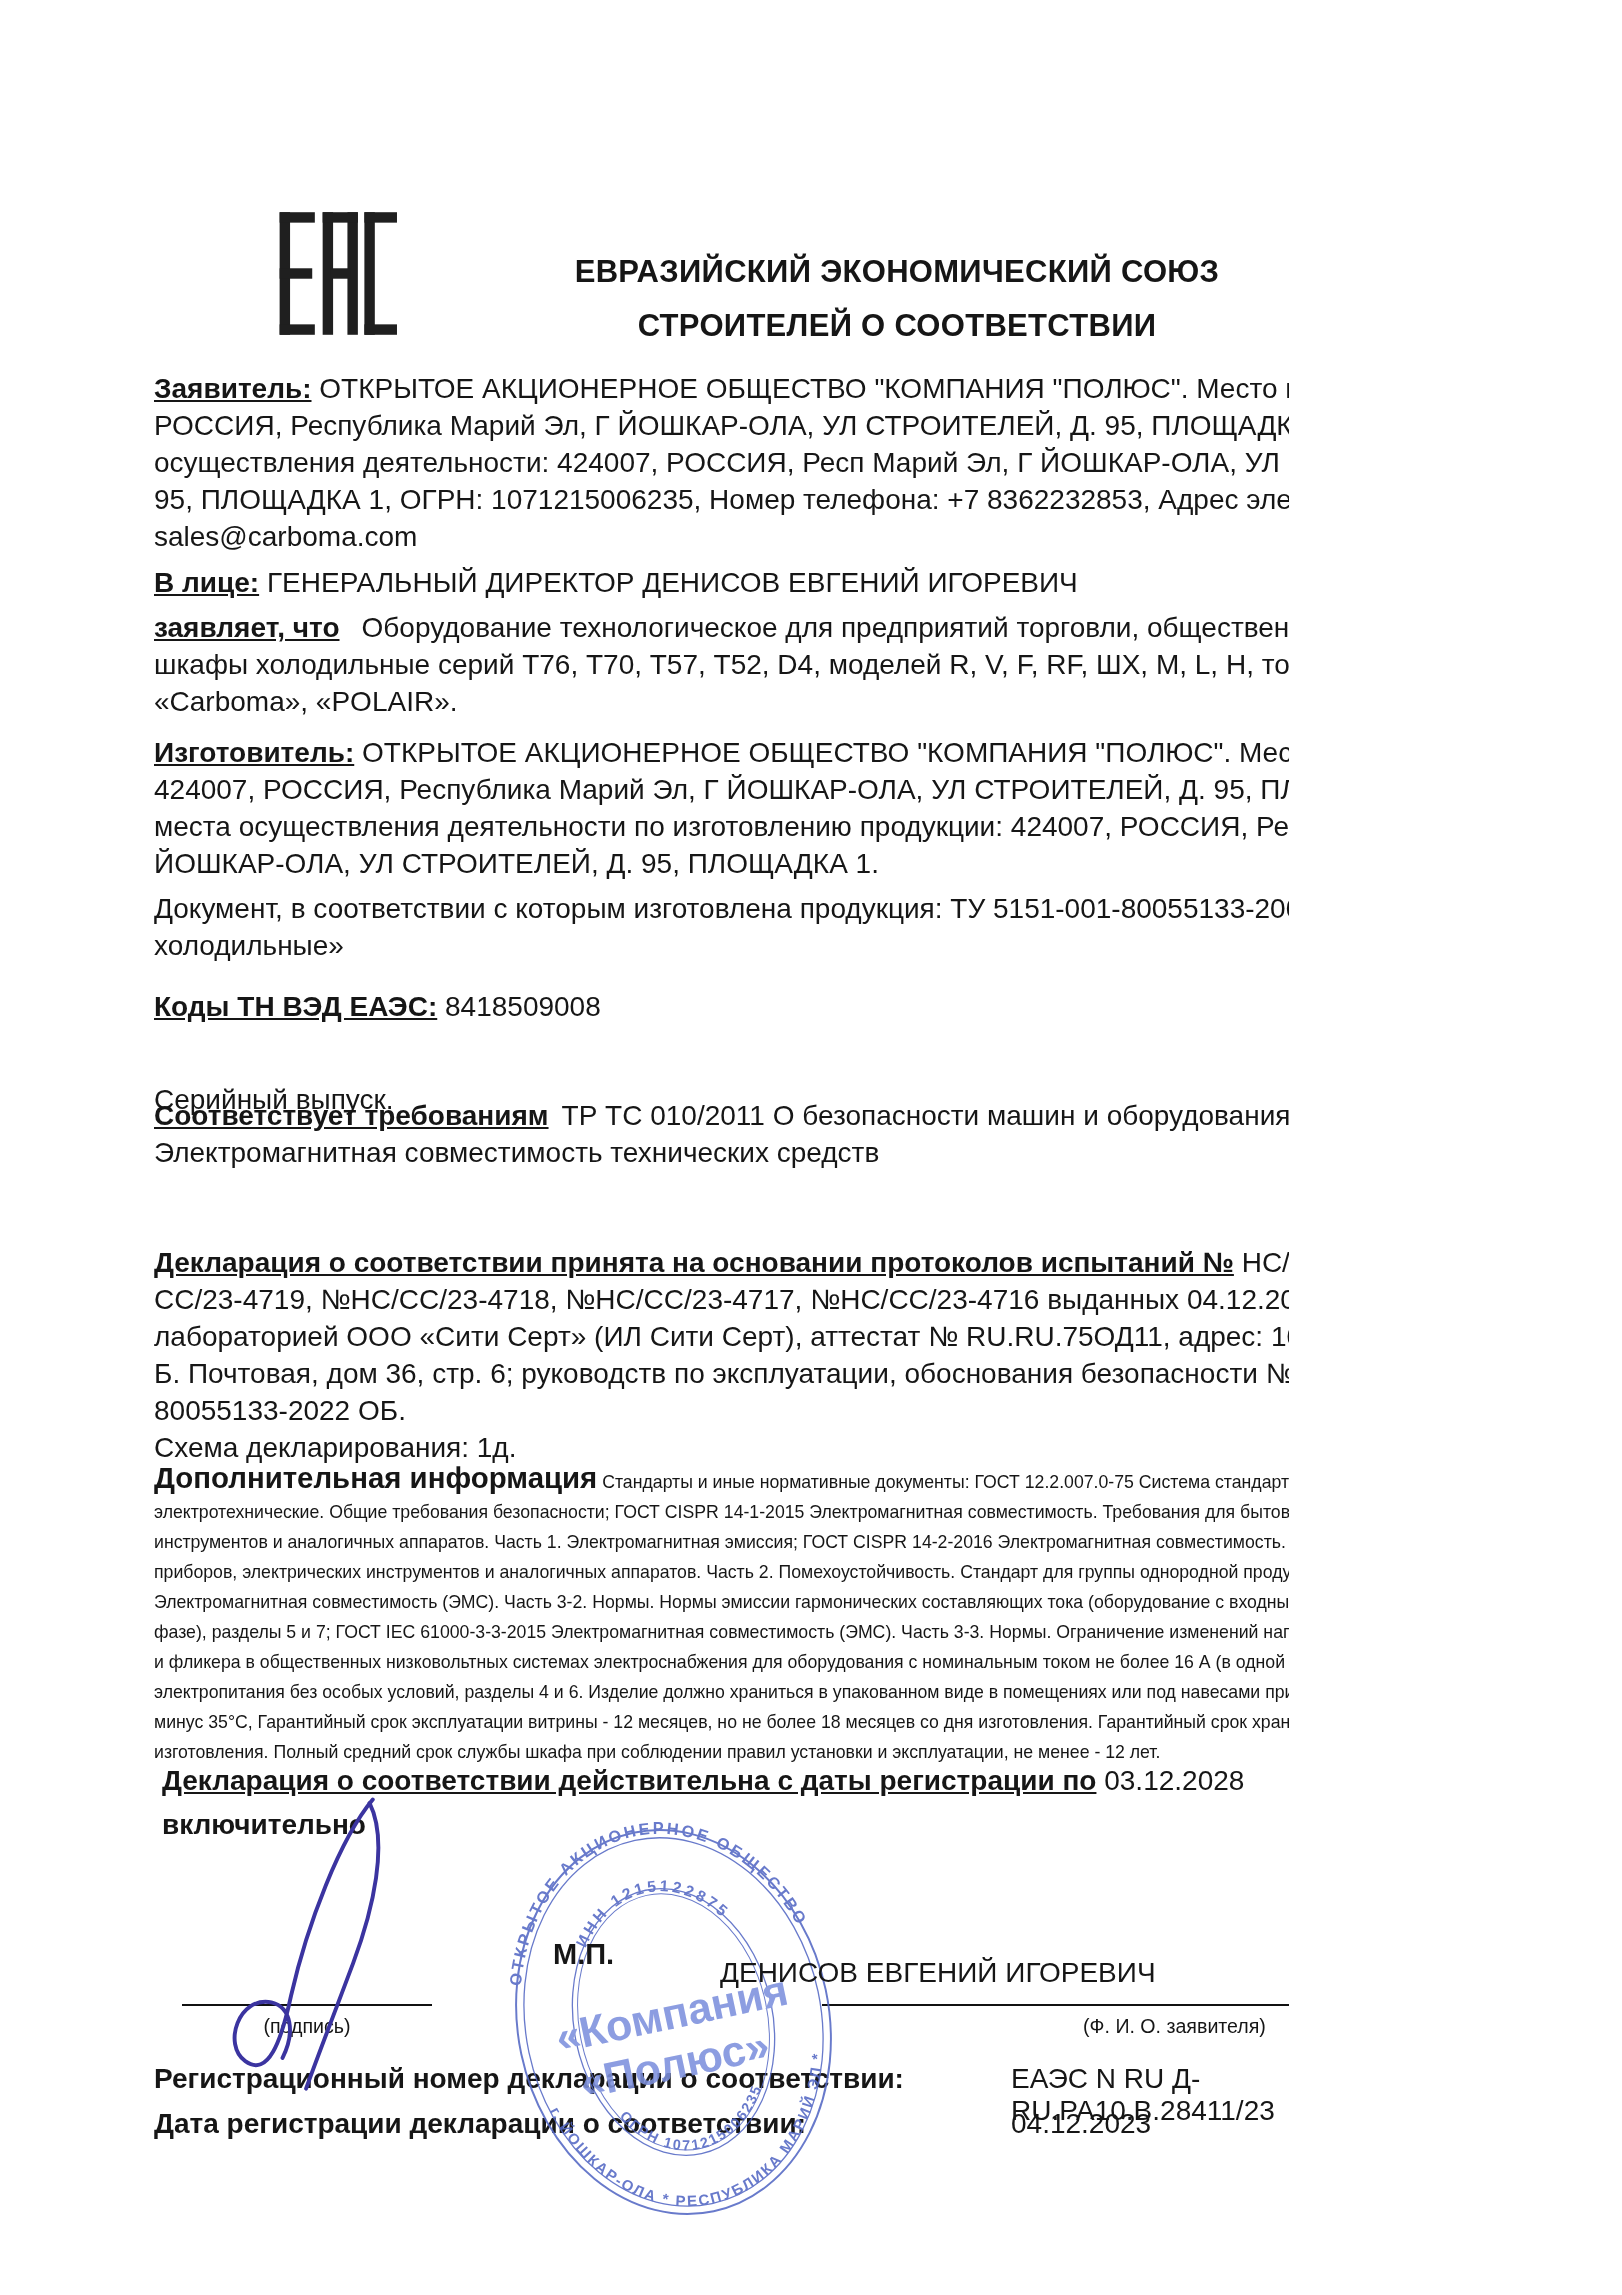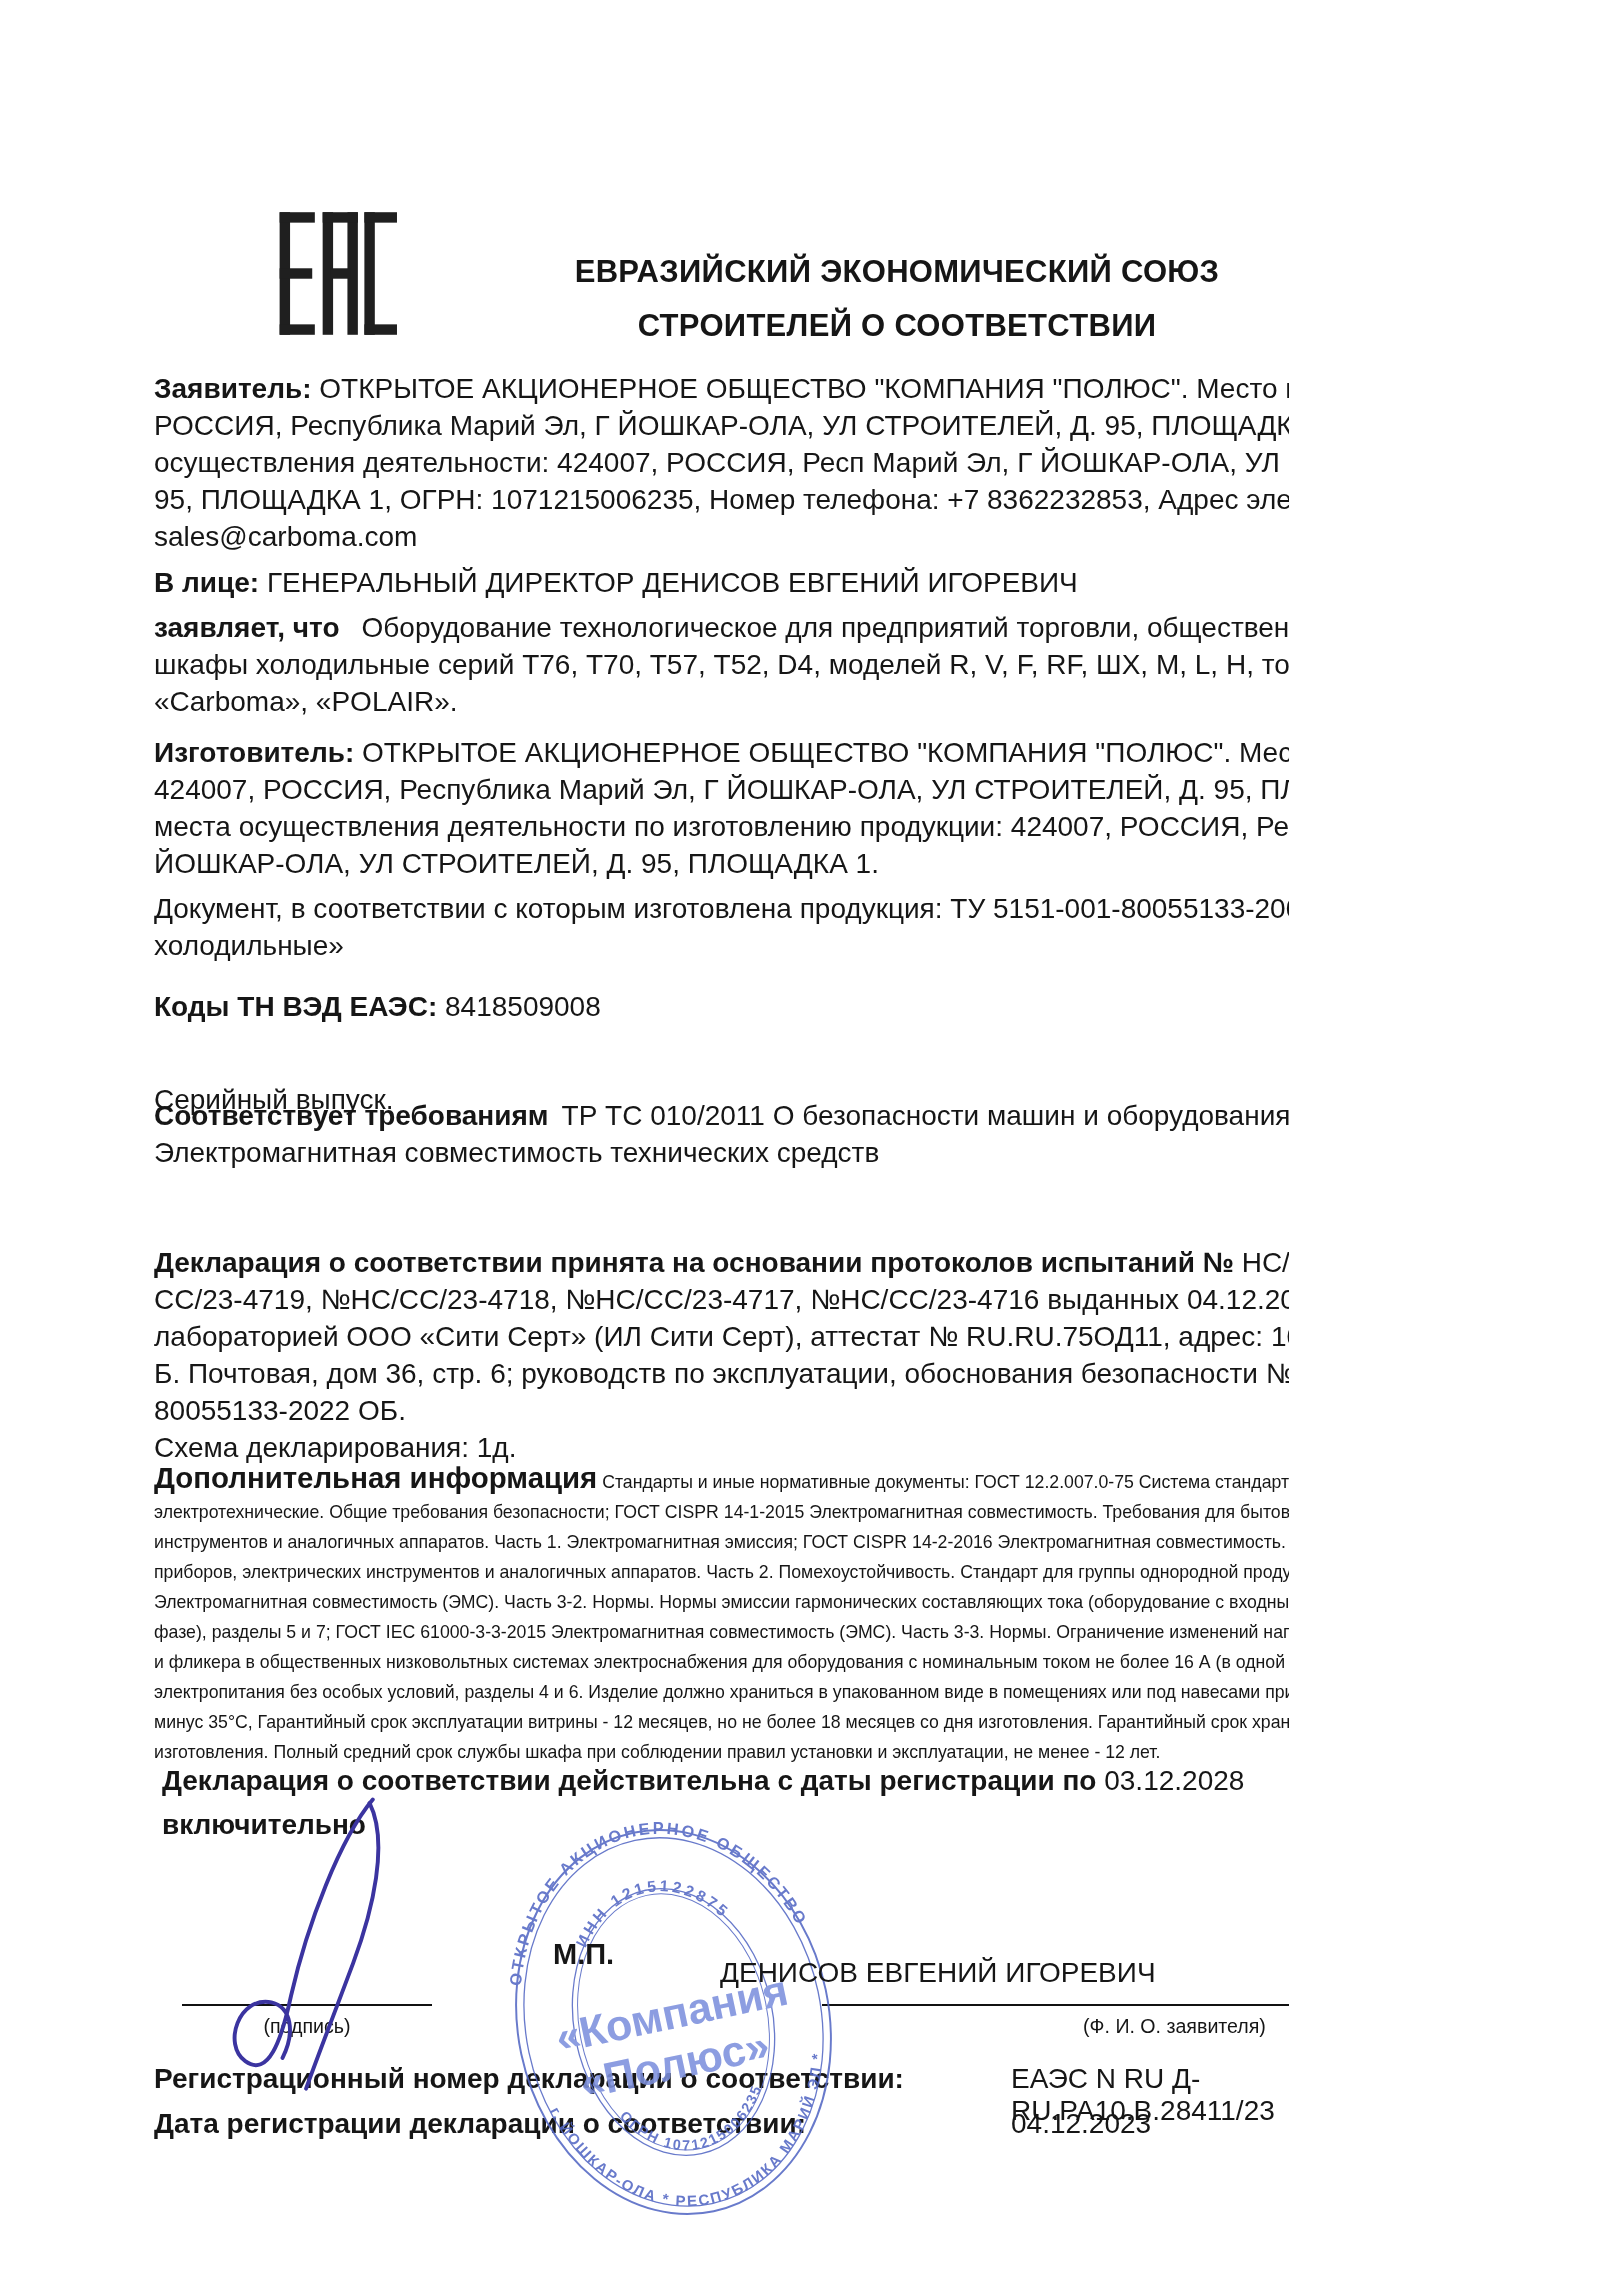--- a/index.html
+++ b/index.html
@@ -1,21 +1,21 @@
 <!DOCTYPE html>
 <html lang="ru" style="font-size:10.5px"><head>
 <meta charset="utf-8">
 <style>
   html,body{margin:0;padding:0;background:#ffffff;}
   .page{position:relative;width:1289px;height:2295px;background:#ffffff;overflow:hidden;
         font-family:"Liberation Sans",sans-serif;color:#161616;}
   .abs{position:absolute;}
   .col{left:154px;width:1411px;}
   .body-text{font-size:28px;line-height:37px;}
-  .body-text b{font-weight:bold;}
+  .body-text b{font-weight:bold;text-decoration:underline;}
   .gap-lg{margin-right:22px;}
   .gap-md{margin-right:13px;}
   .title{font-weight:bold;font-size:31px;text-align:center;letter-spacing:0.3px;}
   .small-text{font-size:17.7px;line-height:30px;}
   .small-text b{font-size:29.4px;}
   .sig-line{border-top:2.6px solid #111;height:0;}
   .caption{font-size:19.6px;text-align:center;}
   .reg-label{font-weight:bold;font-size:28px;}
   .reg-value{font-size:28px;}
   .mp{font-weight:bold;font-size:29px;z-index:6;}

